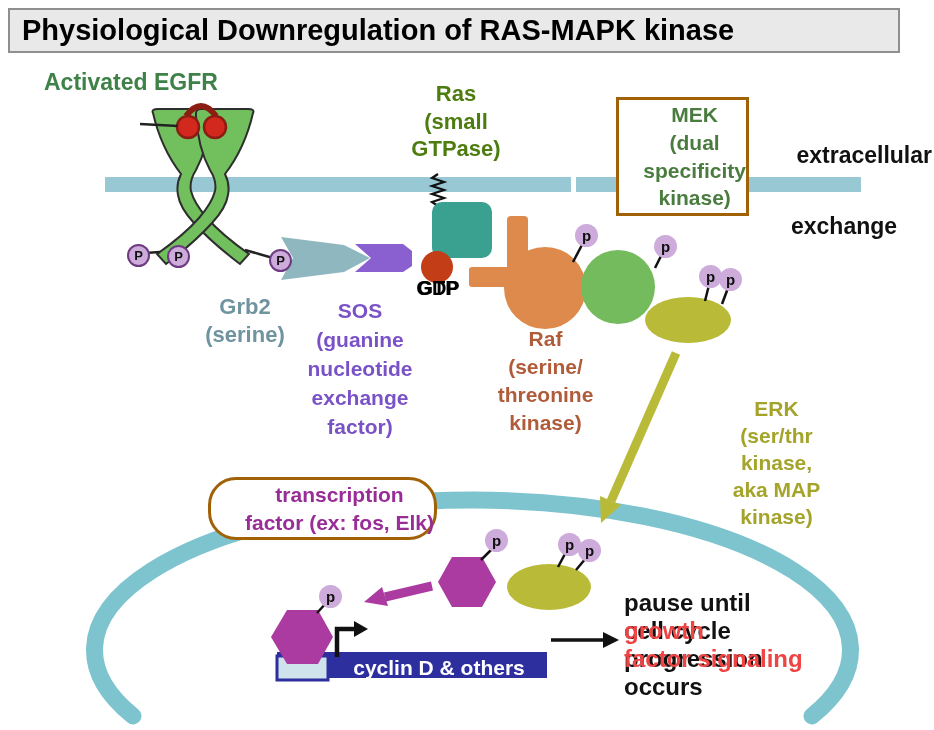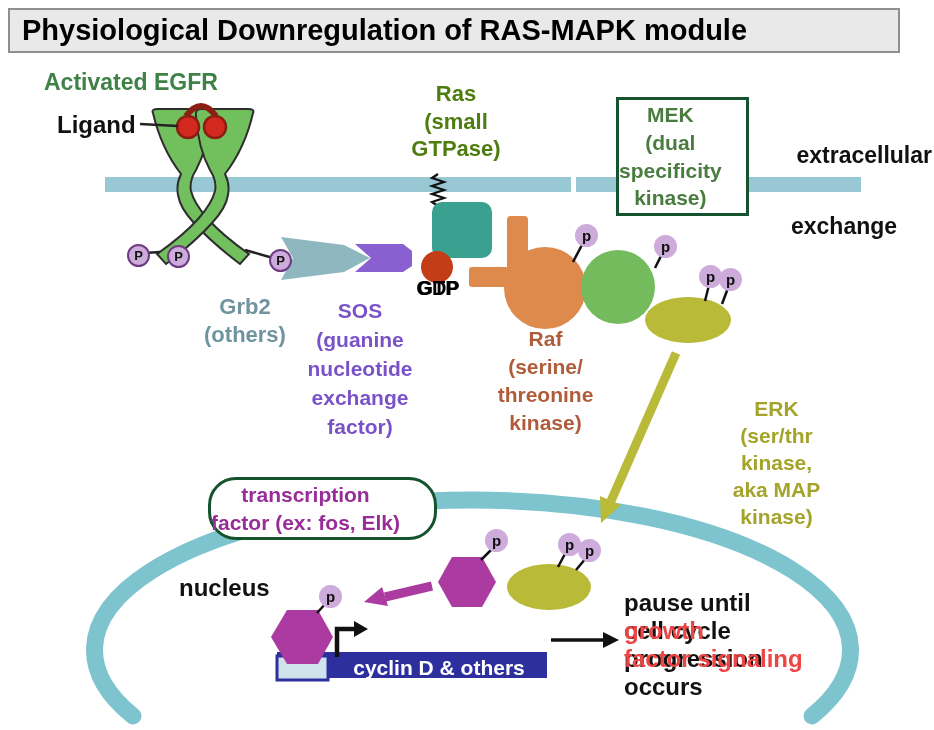--- a/index.html
+++ b/index.html
@@ -10,22 +10,22 @@
   svg.diagram{position:absolute;left:0;top:0;}
   .lbl{position:absolute;font-weight:bold;white-space:pre-line;text-align:center;line-height:1.25;}
   .left{text-align:left;}
   .titlebar{
     position:absolute;left:8px;top:8px;width:892px;height:45px;
     background:#e9e9e9;border:2px solid #8f8f8f;box-sizing:border-box;
     font-weight:bold;font-size:29px;color:#000;line-height:41px;padding-left:12px;
     white-space:nowrap;
   }
   .labelbox{
-    position:absolute;background:#ffffff;border:3px solid #14532d;box-sizing:border-box;
-    display:flex;align-items:center;justify-content:flex-start;
+    position:absolute;background:#ffffff;border:3px solid #a16207;box-sizing:border-box;
+    display:flex;align-items:center;justify-content:flex-end;
   }
   .badge{
     position:absolute;width:23px;height:23px;border-radius:50%;background:#cdabdb;
     box-sizing:border-box;display:flex;align-items:center;justify-content:center;
     font-weight:bold;color:#111;font-size:15px;line-height:1;
   }
   .badge.ring{border:2.5px solid #6e3a82;font-size:13px;}
 </style>
 </head>
 <body>
@@ -90,39 +90,38 @@
     <polygon points="271,637 287,610 318,610 333,637 318,664 287,664" fill="#ab3ba0"></polygon>
     <line x1="317" y1="613" x2="327" y2="602" stroke="#111" stroke-width="2.5"></line>
 
     <path d="M337,657 L337,629 L355,629" fill="none" stroke="#111" stroke-width="4.5"></path>
     <polygon points="368,629 354,621 354,637" fill="#111"></polygon>
 
     <line x1="551" y1="640" x2="604" y2="640" stroke="#111" stroke-width="3.5"></line>
     <polygon points="619,640 603,632 603,648" fill="#111"></polygon>
   </svg>
 
-  <div class="titlebar">Physiological Downregulation of RAS-MAPK module</div>
+  <div class="titlebar">Physiological Downregulation of RAS-MAPK kinase</div>
 
   <div class="lbl left" style="left:44px;top:68px;width:220px;font-size:23px;color:#3e8247;">Activated EGFR</div>
-  <div class="lbl left" style="left:57px;top:110px;width:110px;font-size:24px;color:#111;">Ligand</div>
   <div class="lbl" style="left:386px;top:80px;width:140px;font-size:22px;color:#4d7c0f;">Ras
 (small
 GTPase)</div>
   <div class="lbl left" style="left:760px;top:141px;width:172px;font-size:23px;color:#111;text-align:right;">extracellular</div>
   <div class="lbl left" style="left:791px;top:212px;width:120px;font-size:23px;color:#111;">exchange</div>
 
   <div class="labelbox" style="left:616px;top:97px;width:133px;height:119px;">
     <div class="lbl" style="position:static;font-size:21px;line-height:1.32;color:#4a7c3f;">MEK
 (dual
 specificity
 kinase)</div>
   </div>
 
   <div class="lbl" style="left:180px;top:293px;width:130px;font-size:22px;line-height:1.25;color:#6f94a0;">Grb2
-(others)</div>
+(serine)</div>
   <div class="lbl" style="left:288px;top:297px;width:144px;font-size:21px;line-height:1.38;color:#7a52c8;">SOS
 (guanine
 nucleotide
 exchange
 factor)</div>
 
   <div class="lbl" style="left:408px;top:276px;width:60px;font-size:20px;color:#000;">GDP</div>
   <div class="lbl" style="left:408px;top:276px;width:60px;font-size:20px;color:#000;">GTP</div>
 
   <div class="lbl" style="left:478px;top:325px;width:135px;font-size:21px;line-height:1.33;color:#b05c3a;">Raf
@@ -133,21 +132,20 @@
 (ser/thr
 kinase,
 aka MAP
 kinase)</div>
 
   <div class="labelbox" style="left:208px;top:477px;width:229px;height:63px;border-radius:28px;">
     <div class="lbl" style="position:static;font-size:21px;line-height:1.3;color:#992d98;">transcription
 factor (ex: fos, Elk)</div>
   </div>
 
-  <div class="lbl left" style="left:179px;top:573px;width:120px;font-size:24px;color:#111;">nucleus</div>
 
   <div class="lbl" style="left:330px;top:655px;width:218px;font-size:21px;color:#ffffff;">cyclin D &amp; others</div>
 
   <div class="lbl left" style="left:624px;top:589px;width:230px;font-size:24px;line-height:28px;color:#111;">pause until
 cell cycle
 progression
 occurs</div>
   <div class="lbl left" style="left:624px;top:617px;width:260px;font-size:24px;line-height:28px;color:#ef4444;">growth
 factor signaling</div>
 

